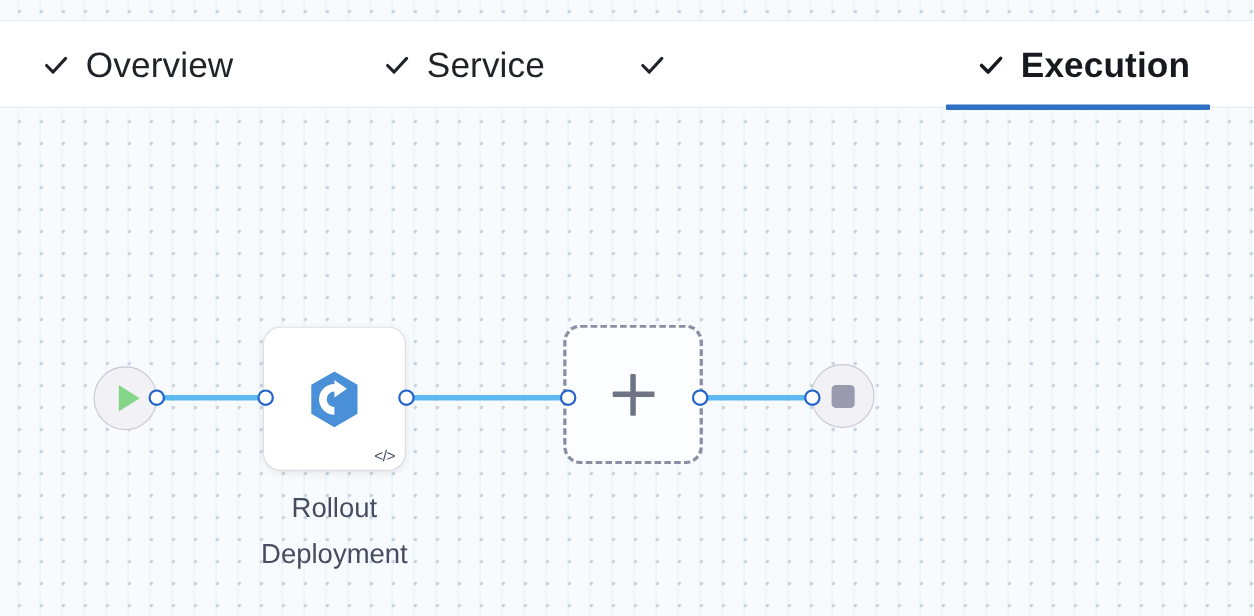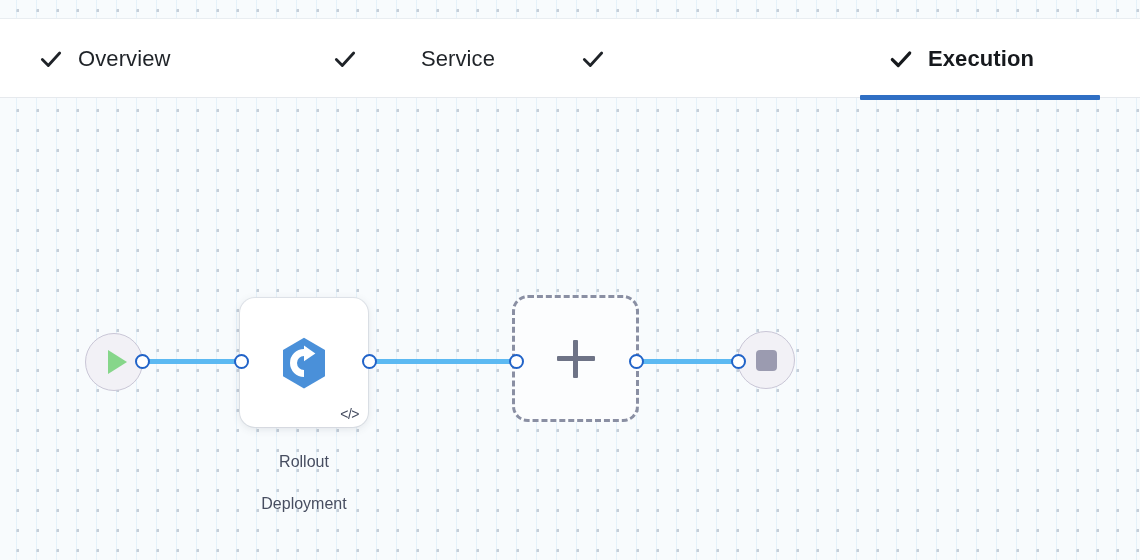--- a/index.html
+++ b/index.html
@@ -53,21 +53,21 @@
     cursor: pointer;
     user-select: none;
   }
   .tab .check {
     width: 26px;
     height: 26px;
     flex: 0 0 26px;
     display: block;
   }
   .tab .tab-label {
-    font-size: 22px;
+    font-size: 32px;
     line-height: 1;
     color: #1f2328;
     letter-spacing: 0.1px;
     white-space: nowrap;
   }
   .tab.active .tab-label {
     font-weight: bold;
     color: #16191d;
   }
   .tab .underline {
@@ -77,21 +77,21 @@
     bottom: -1px;
     height: 5px;
     background: #2f6fc4;
     border-radius: 1px;
     display: none;
   }
   .tab.active .underline { display: block; }
 
   
   #tab-0 { left: 38px;  width: 215px; }
-  #tab-1 { left: 332px; width: 163px; justify-content: space-between; }
+  #tab-1 { left: 348px; width: 163px; }
   #tab-2 { left: 580px; width: 240px; }
   #tab-3 { left: 860px; width: 240px; }
   #tab-3 { padding-left: 28px; box-sizing: border-box; }
 
   
   .flow {
     position: absolute;
     left: 0;
     top: 98px;
     width: 1140px;
@@ -216,21 +216,21 @@
     border-radius: 1px;
   }
   .plus-glyph:before { left: 0; top: 16px; width: 38px; height: 5px; }
   .plus-glyph:after  { top: 0; left: 16px; height: 38px; width: 5px; }
 
   
   .caption {
     position: absolute;
     text-align: center;
     color: #474d60;
-    font-size: 16px;
+    font-size: 25px;
     line-height: 42px;
     white-space: pre-line;
     user-select: none;
   }
   #caption-rollout { left: 204px; top: 343px; width: 200px; }
   #caption-add     { left: 476px; top: 341px; width: 200px; }
 </style>
 </head>
 <body>
 

